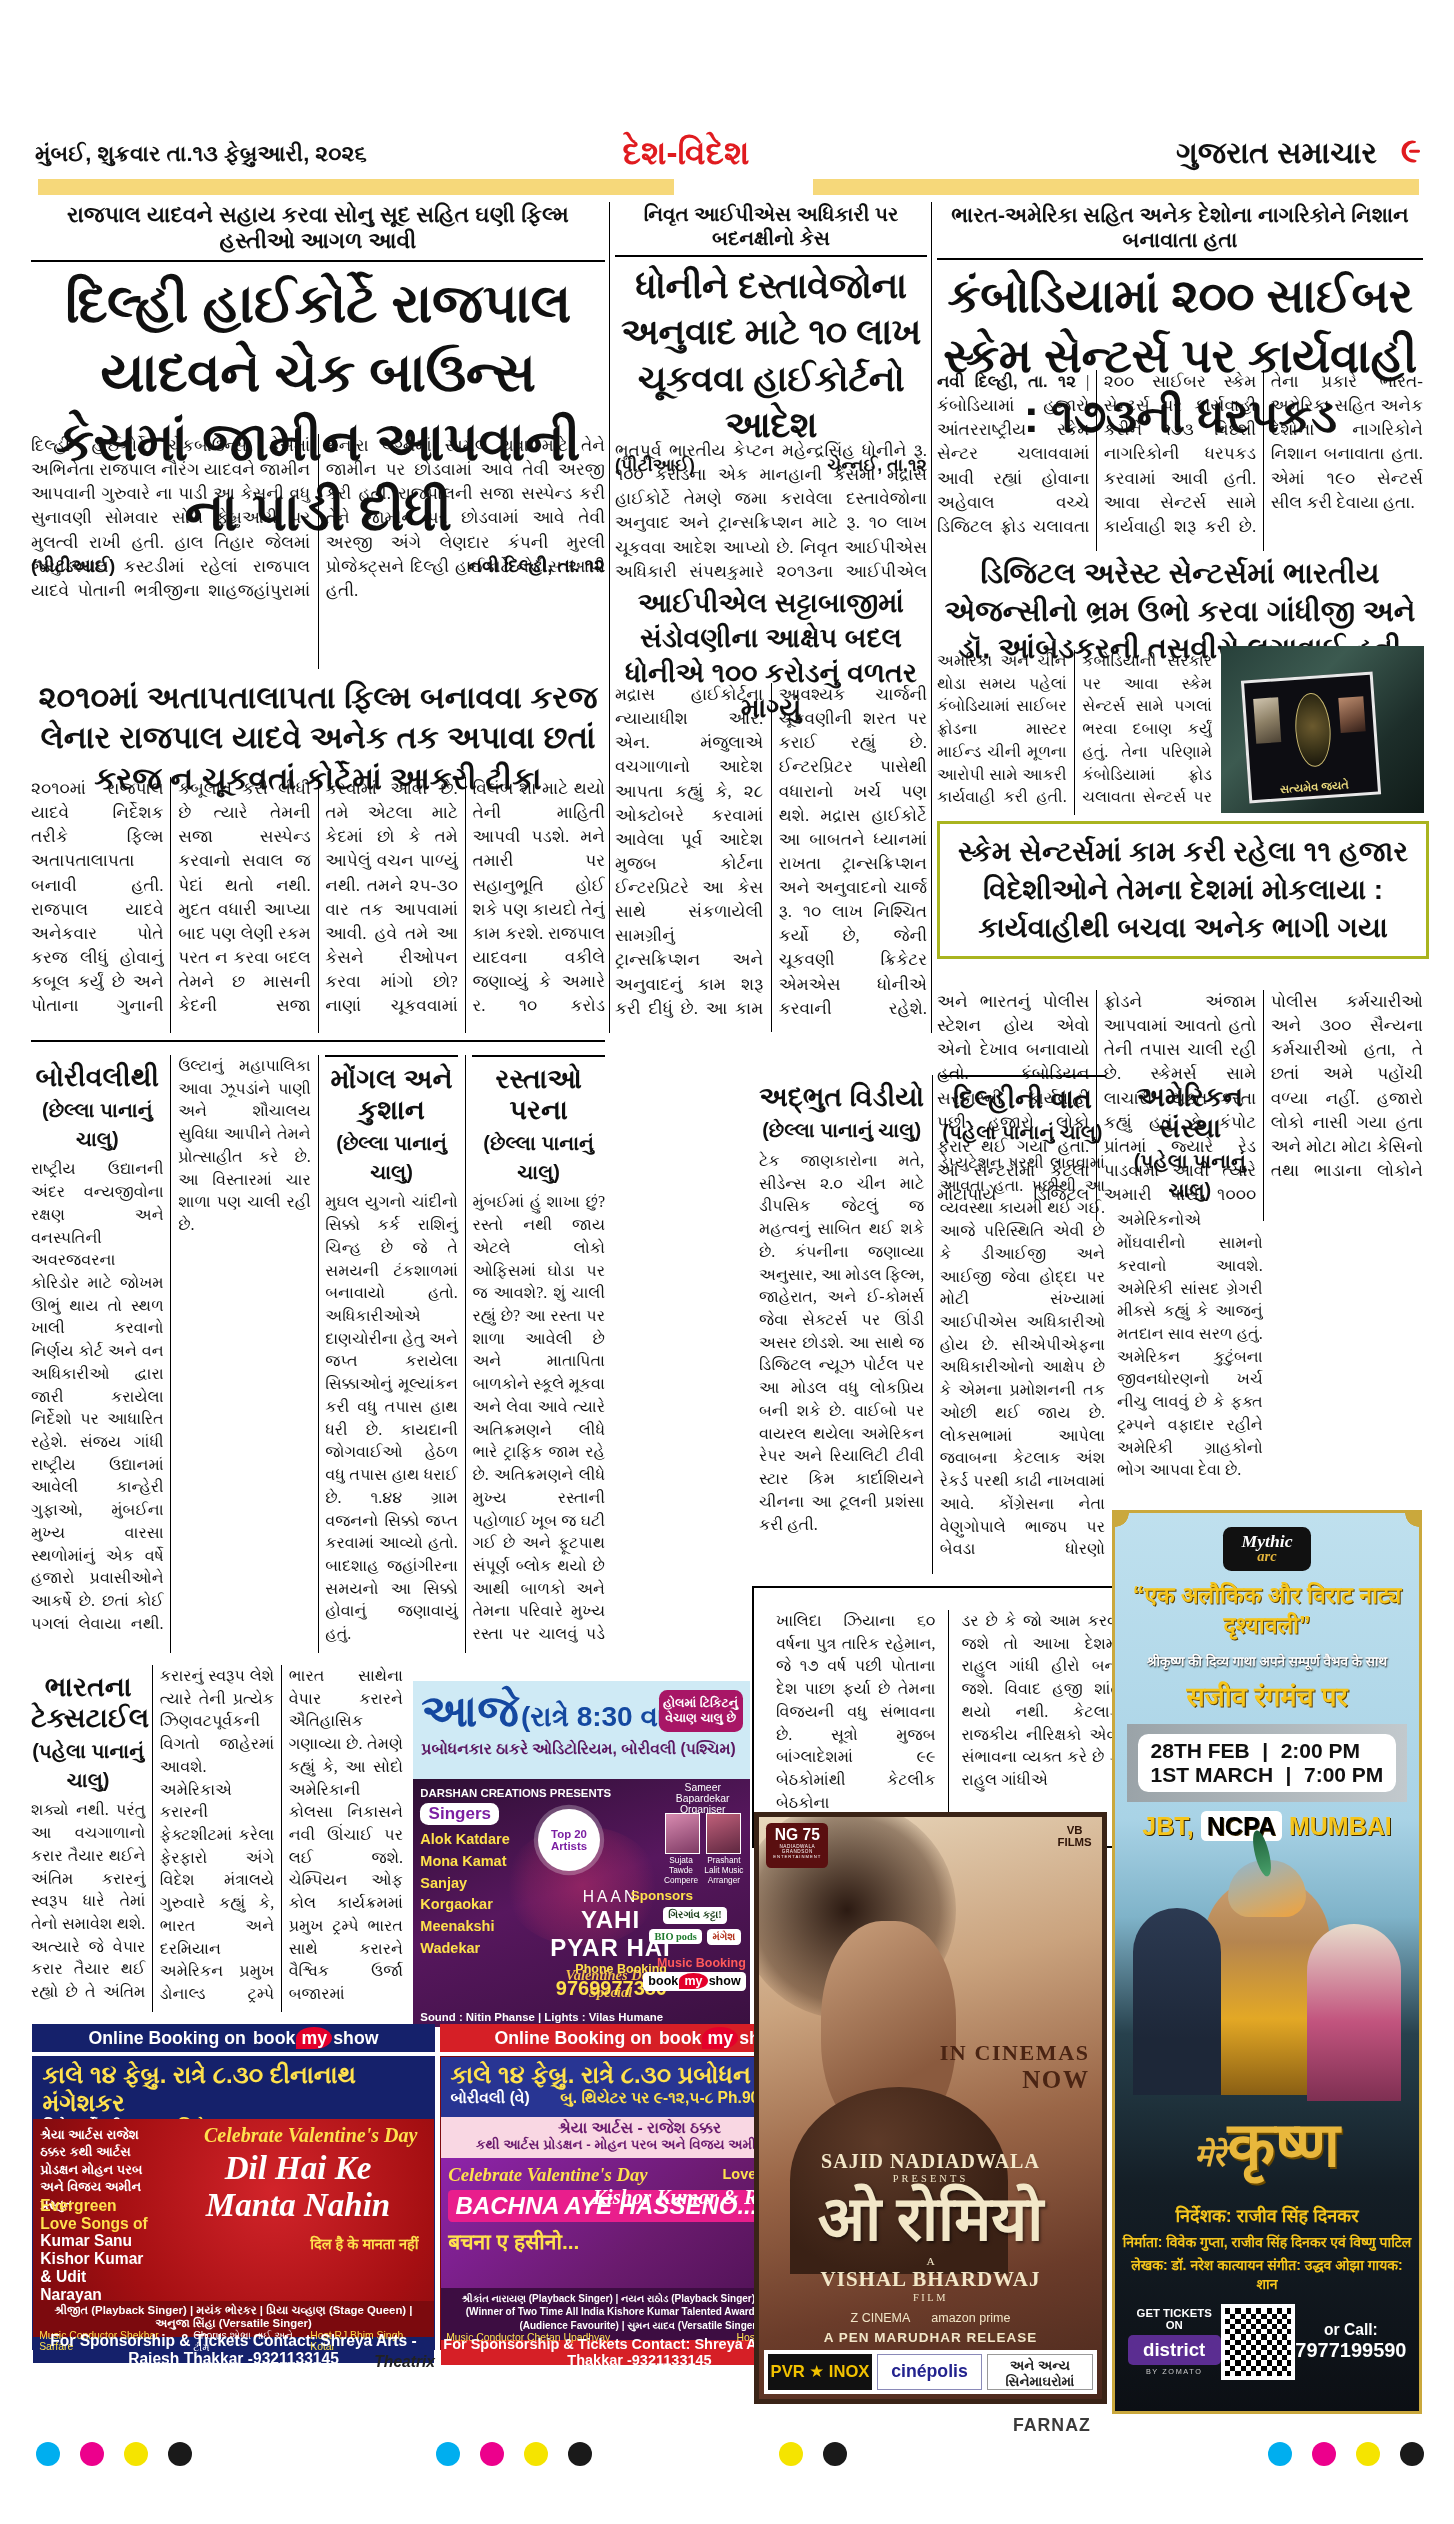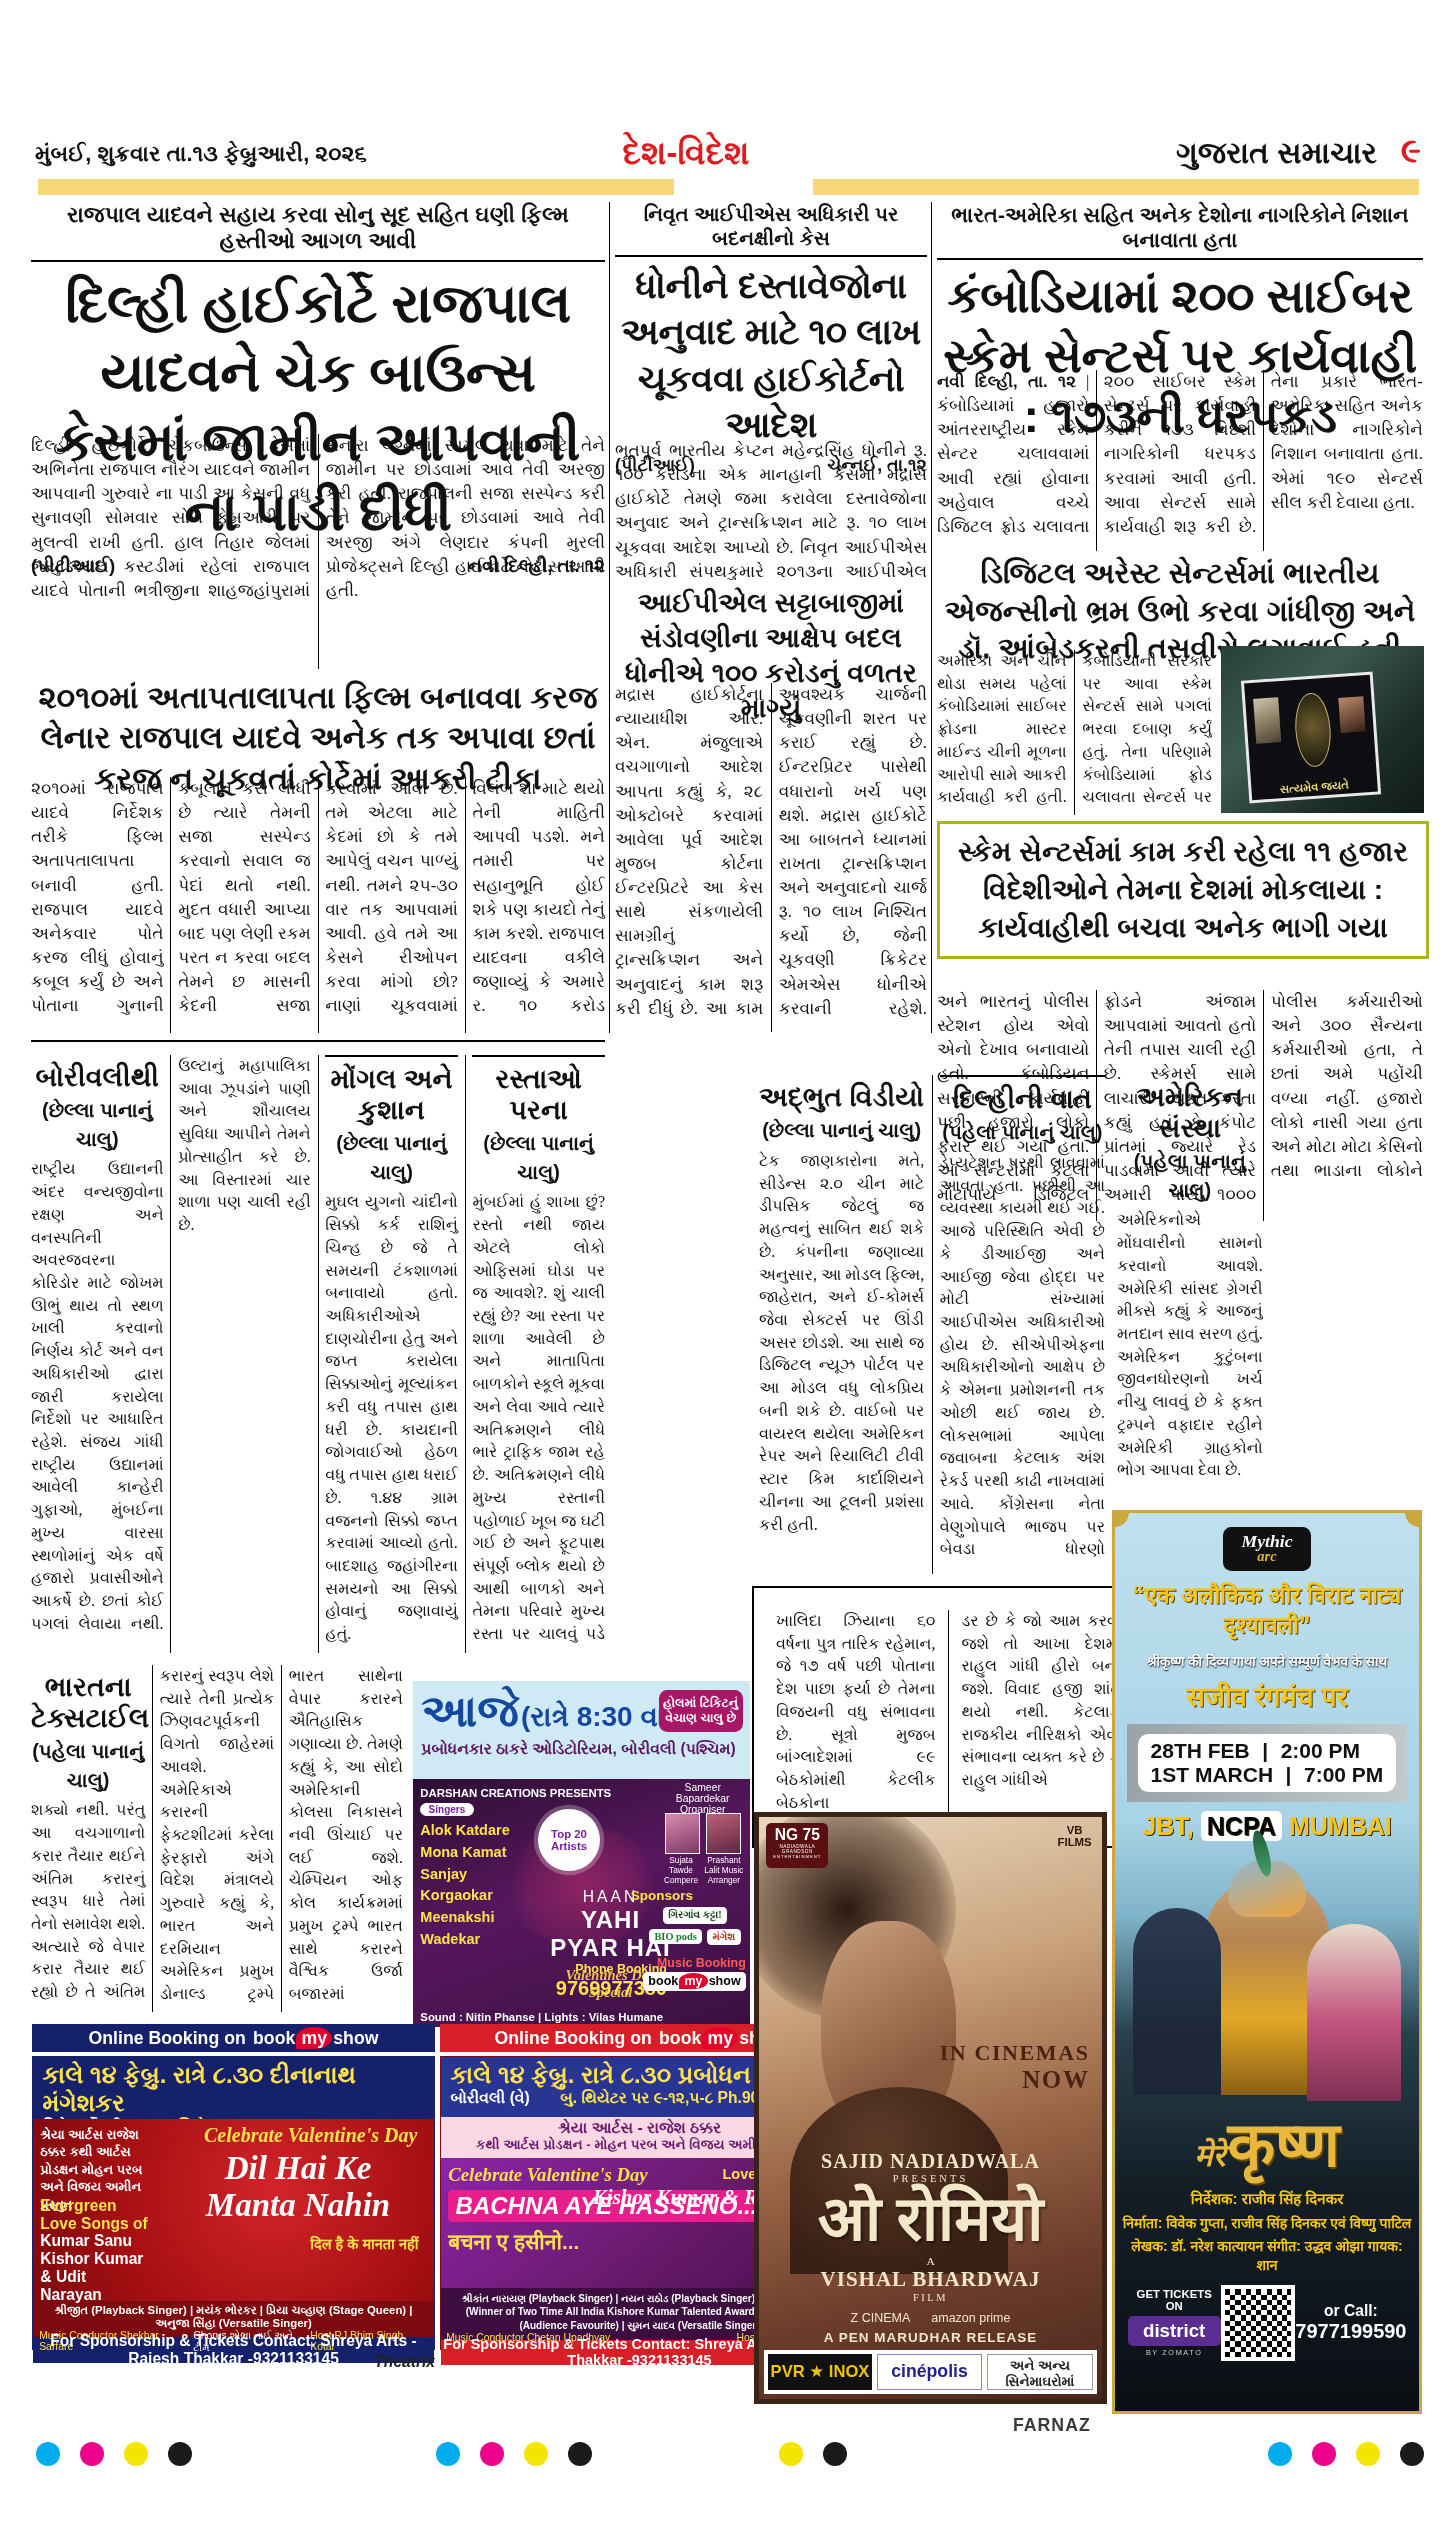--- a/index.html
+++ b/index.html
@@ -186,21 +186,21 @@
   <div class="abs" style="left:413px;top:1681px;width:337px;height:337px;">
     <div style="background:#cfeaf5;height:88px;position:relative;padding:5.2px 8.3px;">
       <span class="sans b" style="font-size:44px;color:#1448a0;">આજે</span>
       <span class="sans b" style="font-size:28px;color:#1448a0;">(રાત્રે 8:30 વાગ્યે)</span>
       <div class="sans b" style="font-size:15.6px;color:#5a1660;margin-top:3.1px;">પ્રબોધનકાર ઠાકરે ઓડિટોરિયમ, બોરીવલી (પશ્ચિમ)</div>
       <div class="sans b c" style="position:absolute;right:7.3px;top:9.4px;width:78px;background:#a81666;color:#fff;border-radius:8.3px;font-size:12.5px;padding:5.2px 3.1px;line-height:1.25;">હોલમાં ટિકિટનું વેચાણ ચાલુ છે</div>
     </div>
     <div style="position:relative;height:248px;background:linear-gradient(160deg,#2d0f33 0%,#57175e 45%,#3a1040 100%);color:#fff;padding:7.3px;box-sizing:border-box;">
       <div style="position:absolute;left:50%;top:47px;transform:translateX(-50%);width:156px;height:120px;border-radius:50%;background:radial-gradient(circle,#ff3d6e55 0%,#ff3d6e22 55%,transparent 75%);"></div>
       <div class="sans b" style="font-size:11.4px;">DARSHAN CREATIONS PRESENTS</div>
-      <div class="sans b" style="display:inline-block;background:#fff;color:#7b1fa2;border-radius:8.3px;padding:1px 8.3px;font-size:10px;margin-top:4.2px;">Singers</div>
+      <div class="sans b" style="display:inline-block;background:#fff;color:#7b1fa2;border-radius:8.3px;padding:1px 8.3px;font-size:17px;margin-top:4.2px;">Singers</div>
       <div class="sans b" style="font-size:14.5px;color:#ffe14d;width:120px;line-height:1.5;margin-top:4.2px;">Alok Katdare Mona Kamat Sanjay Korgaokar Meenakshi Wadekar</div>
       <div class="starburst abs" style="left:125px;top:30px;">Top 20 Artists</div>
       <div class="abs c" style="left:130px;top:109px;width:135px;">
         <div class="sans" style="font-size:15.6px;letter-spacing:3.1px;">HAAN</div>
         <div style="font-family:Liberation Sans, sans-serif;font-size:24px;font-weight:700;letter-spacing:1px;">YAHI PYAR HAI</div>
         <div class="script" style="color:#f3c14b;font-size:14.5px;margin-top:4.2px;">Valentines Day Special</div>
       </div>
       <div class="abs c sans" style="right:8.3px;top:3.1px;width:78px;font-size:10.4px;">Sameer Bapardekar Organiser</div>
       <div class="abs" style="right:50px;top:34px;width:33px;height:39px;background:linear-gradient(160deg,#d88bb0,#7e3a64);border:1px solid #fff;"></div>
       <div class="abs" style="right:9.4px;top:34px;width:33px;height:39px;background:linear-gradient(160deg,#c0607a,#5e2740);border:1px solid #fff;"></div>
@@ -358,21 +358,21 @@
     <div style="position:absolute;left:50%;top:364px;transform:translateX(-50%);width:125px;height:218px;border-radius:62px 62px 0 0;background:linear-gradient(180deg,#caa074 0%,#b5854f 30%,#e3a825 65%,#8a5f14 100%);"></div>
     <div style="position:absolute;left:50%;top:347px;transform:translateX(-50%);width:78px;height:57px;border-radius:36px 36px 21px 21px;background:linear-gradient(160deg,#8fb7d0,#f0a23c);"></div>
     <div style="position:absolute;left:46%;top:317px;width:13.5px;height:47px;border-radius:50%;background:linear-gradient(180deg,#1e5e3a,#48a06a);transform:rotate(-14deg);"></div>
     <div style="position:absolute;left:6%;top:395px;width:88px;height:187px;border-radius:47px 47px 0 0;background:linear-gradient(180deg,#2c3a52 0%,#1d2738 70%);"></div>
     <div style="position:absolute;right:6%;top:411px;width:94px;height:177px;border-radius:47px 47px 0 0;background:linear-gradient(180deg,#e8dccc 0%,#c2547e 55%,#7e2f52 100%);"></div>
     <div class="abs" style="left:0;top:587px;width:100%;">
       <div class="c" style="color:#e8b73c;">
         <span class="script" style="font-size:31px;">मेरे</span>
         <span class="b" style="font-size:62px;font-family:'Liberation Serif',serif;text-shadow:1.6px 1.6px 0 #6b4a00;">कृष्ण</span>
       </div>
-      <div class="c sans b" style="font-size:15px;color:#f5c51c;margin-top:4px;">निर्देशक: राजीव सिंह दिनकर</div>
+      <div class="c sans b" style="font-size:18px;color:#f5c51c;margin-top:19px;">निर्देशक: राजीव सिंह दिनकर</div>
       <div class="c sans b" style="font-size:14px;color:#f5c51c;margin-top:5.2px;padding:0 5.2px;">निर्माता: विवेक गुप्ता, राजीव सिंह दिनकर एवं विष्णु पाटिल</div>
       <div class="c sans b" style="font-size:14px;color:#f5c51c;margin-top:4.2px;padding:0 5.2px;">लेखक: डॉ. नरेश कात्यायन  संगीत: उद्धव ओझा  गायक: शान</div>
       <div style="display:flex;align-items:center;justify-content:space-between;padding:10.4px 12.5px 0 12.5px;">
         <div class="c">
           <div class="sans b" style="color:#fff;font-size:11.4px;">GET TICKETS ON</div>
           <div class="sans b" style="background:#5b2d91;color:#fff;border-radius:5px;padding:4.2px 9.4px;font-size:18.7px;margin-top:3.1px;">district</div>
           <div class="sans" style="color:#ccc;font-size:7.3px;letter-spacing:1.6px;margin-top:2.1px;">BY ZOMATO</div>
         </div>
         <div class="qr"></div>
         <div class="c sans b" style="color:#fff;">

